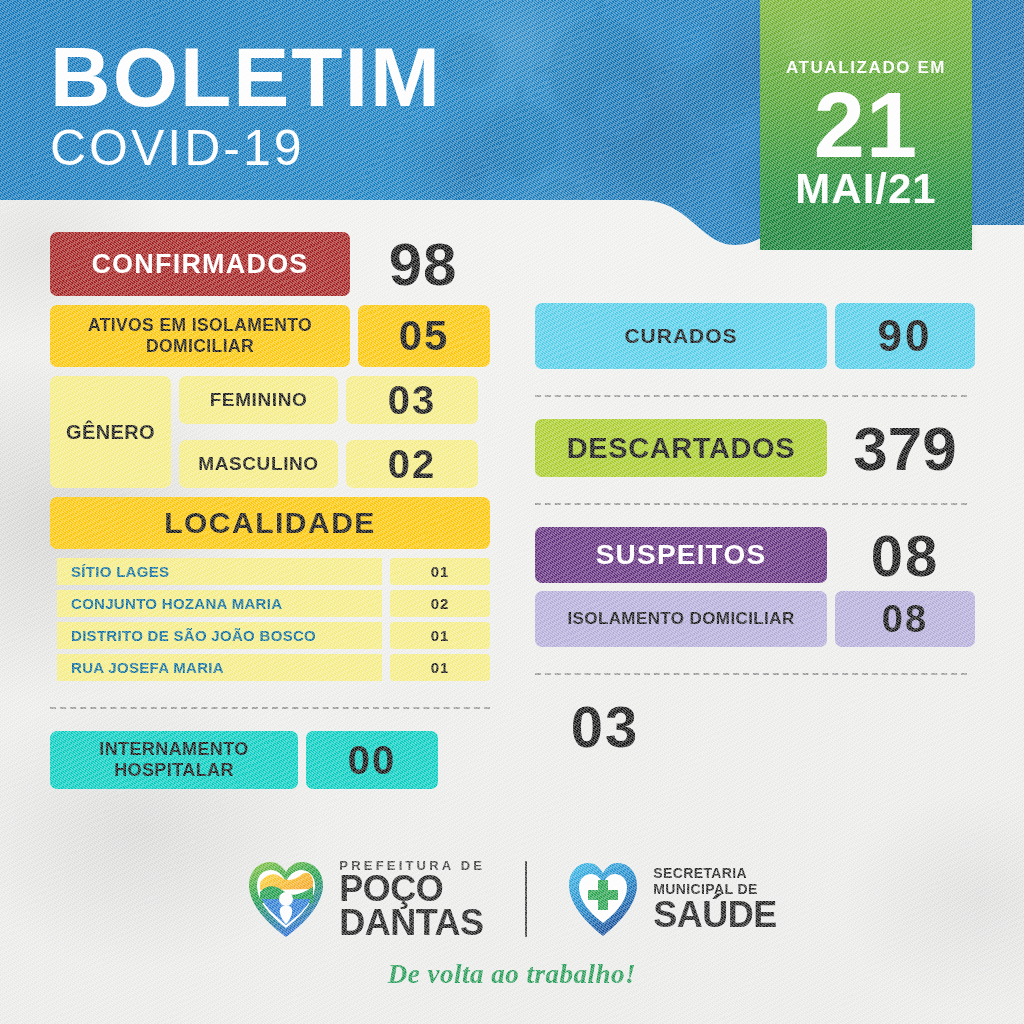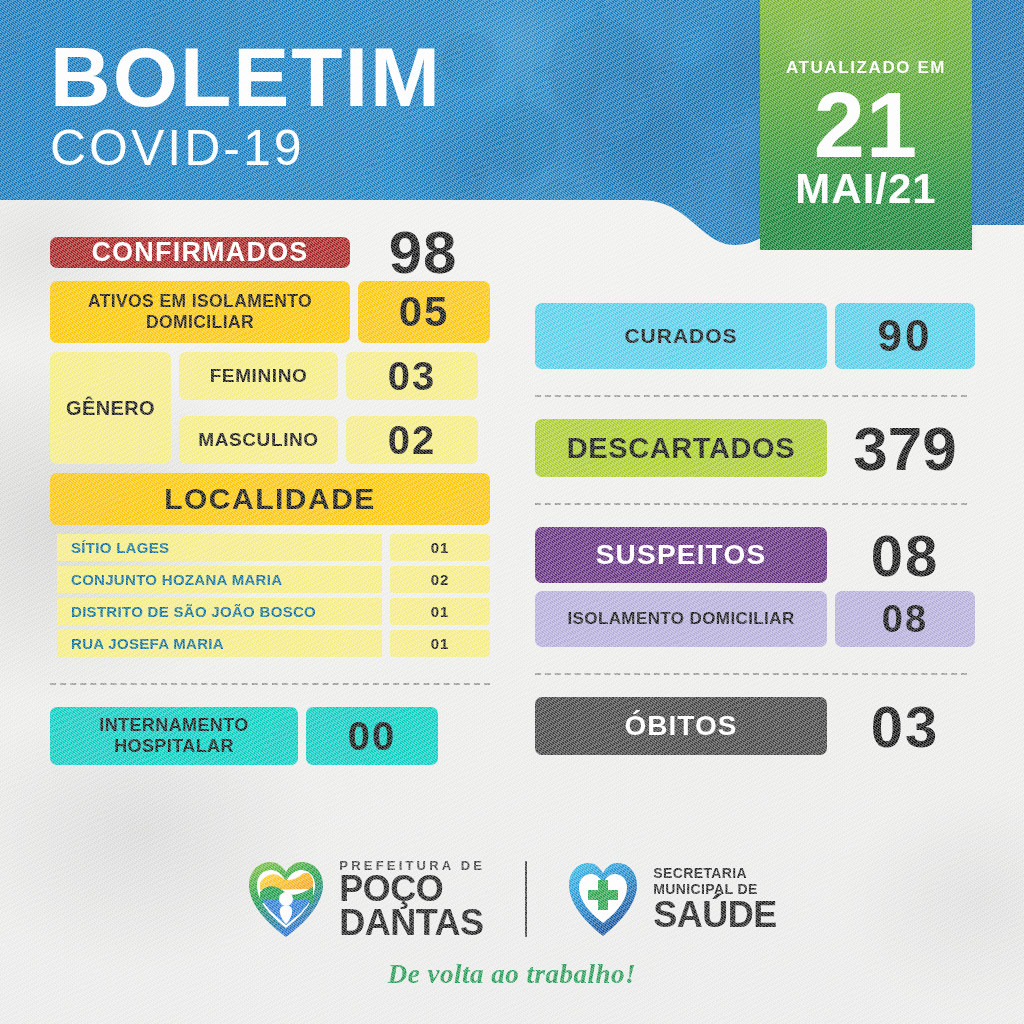--- a/index.html
+++ b/index.html
@@ -83,21 +83,21 @@
   .pill{
     border-radius:7px;display:flex;align-items:center;justify-content:center;
     text-align:center;box-sizing:border-box;
   }
   .lbl{font-weight:bold;letter-spacing:.4px;}
   .num-out{
     font-weight:bold;color:#111;display:flex;align-items:center;justify-content:center;
   }
 
   
-  #confirm-row{height:40px;margin-bottom:9px;align-items:center;}
+  #confirm-row{height:64px;margin-bottom:9px;}
   #confirm-pill{width:300px;background:#A4201F;color:#fff;font-size:27px;letter-spacing:1.2px;}
   #confirm-num{width:130px;font-size:60px;letter-spacing:1px;}
 
   
   #ativos-row{height:62px;margin-bottom:9px;}
   #ativos-pill{width:300px;background:#FFC907;color:#111;font-size:17.5px;line-height:1.18;padding:0 10px;}
   #ativos-num{width:132px;background:#FFC907;color:#111;font-size:42px;letter-spacing:2px;}
 
   
   #genero-row{margin-bottom:9px;}
@@ -293,21 +293,20 @@
     </div>
 
     <div class="row" id="iso-row">
       <div class="pill lbl" id="iso-pill">ISOLAMENTO DOMICILIAR</div>
       <div class="pill num-out" id="iso-num">08</div>
     </div>
 
     <hr class="dashR">
 
     <div class="row" id="obitos-row">
-      <div class="pill lbl" id="obitos-pill">ÓBITOS</div>
       <div class="num-out" id="obitos-num">03</div>
     </div>
   </div>
 
   <div id="footer">
     <div id="logos">
 
       <div class="logo-unit">
         <svg width="78" height="80" viewBox="0 0 78 80">
           <defs>

